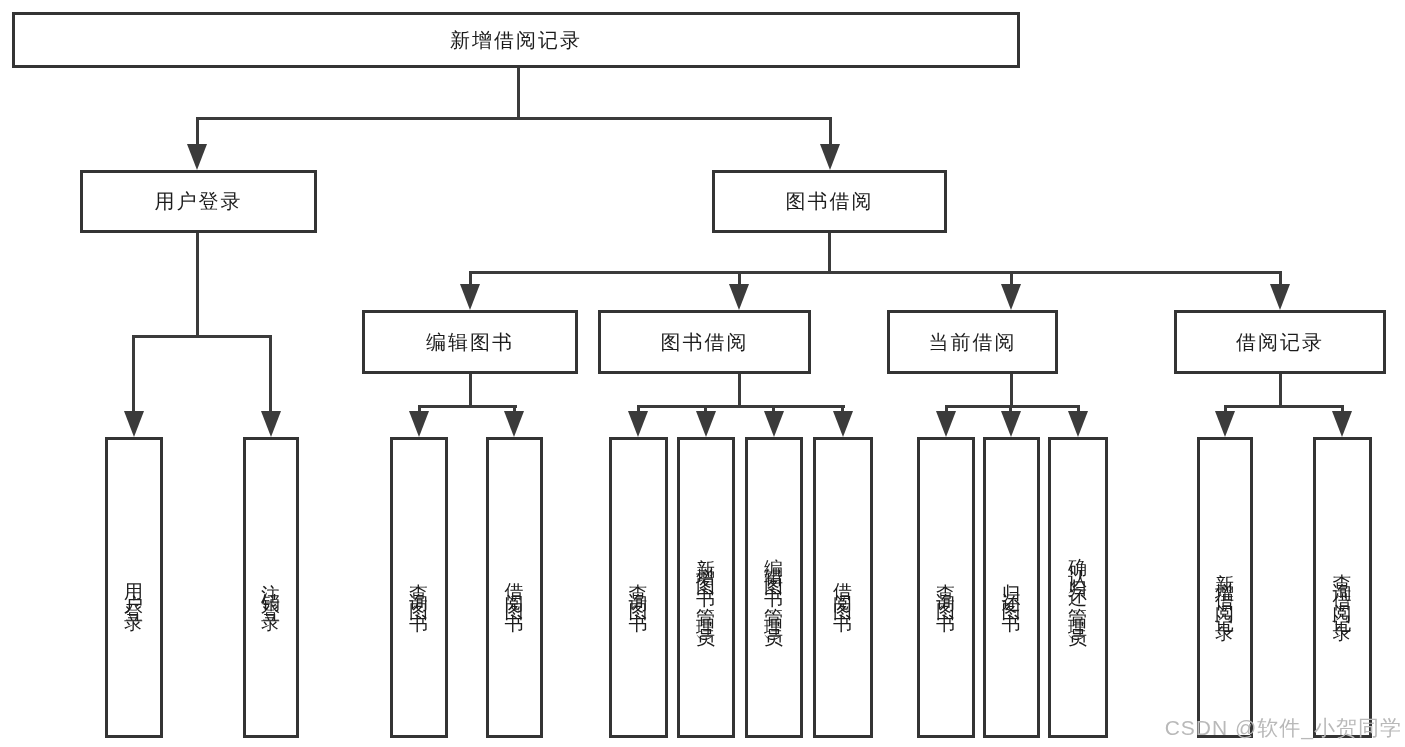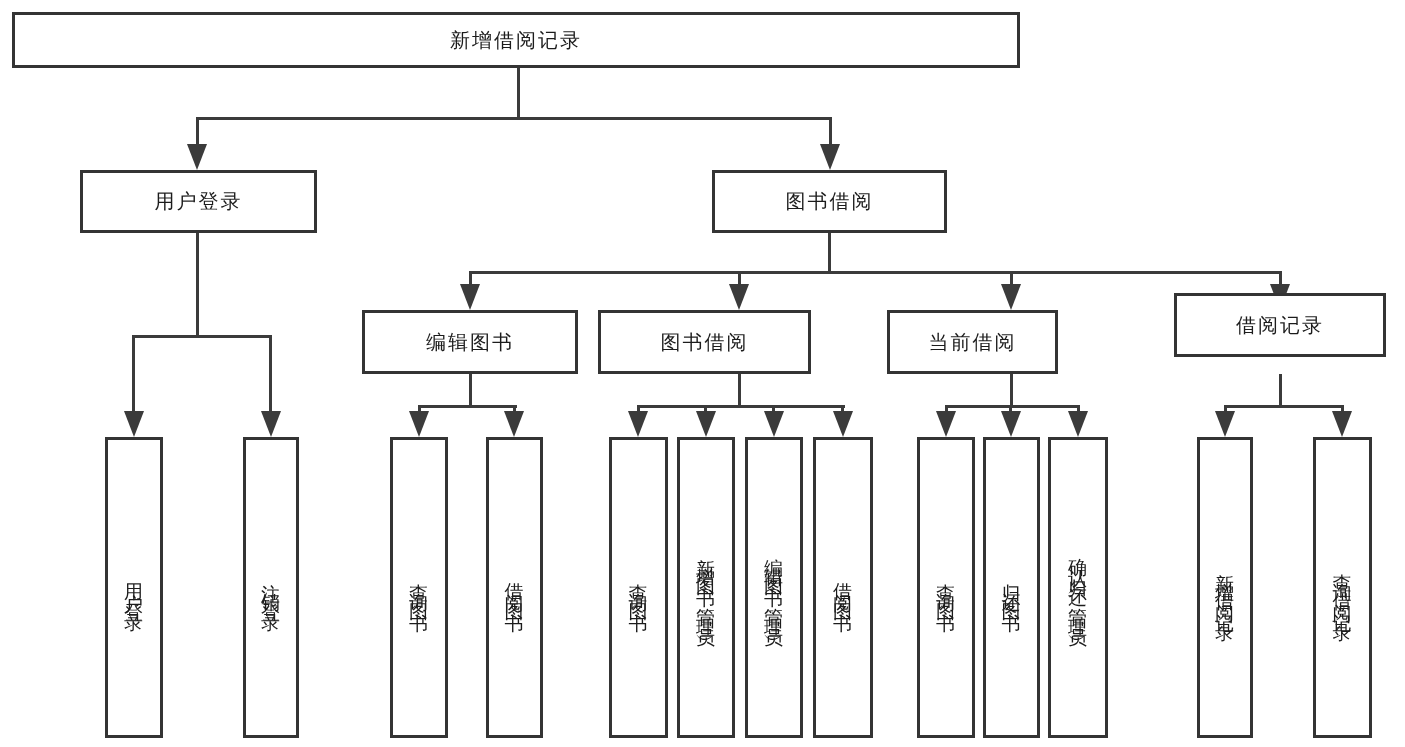--- a/index.html
+++ b/index.html
@@ -88,21 +88,21 @@
   </div>
 
   <div class="node" style="left:598px;top:310px;width:213px;height:64px">
     <span class="hlabel">图书借阅</span>
   </div>
 
   <div class="node" style="left:887px;top:310px;width:171px;height:64px">
     <span class="hlabel">当前借阅</span>
   </div>
 
-  <div class="node" style="left:1174px;top:293px;width:212px;height:64px">
+  <div class="node" style="left:1174px;top:310px;width:212px;height:64px">
     <span class="hlabel">借阅记录</span>
   </div>
 
   <div class="node leaf" style="left:105px;top:437px;width:58px;height:301px">
     <span class="vlabel">用户登录</span>
   </div>
   <div class="node leaf" style="left:243px;top:437px;width:56px;height:301px">
     <span class="vlabel">注销登录</span>
   </div>
 
@@ -195,14 +195,15 @@
   <div class="arrow" style="left:1001px;top:411px"></div>
   <div class="arrow" style="left:1068px;top:411px"></div>
 
   <div class="line" style="left:1279px;top:374px;width:3px;height:34px"></div>
   <div class="line" style="left:1224px;top:405px;width:120px;height:3px"></div>
   <div class="line" style="left:1224px;top:405px;width:3px;height:12px"></div>
   <div class="line" style="left:1341px;top:405px;width:3px;height:12px"></div>
   <div class="arrow" style="left:1215px;top:411px"></div>
   <div class="arrow" style="left:1332px;top:411px"></div>
 
+  <div class="watermark">CSDN @软件_小贺同学</div>
 
 </div>
 
 </body></html>

